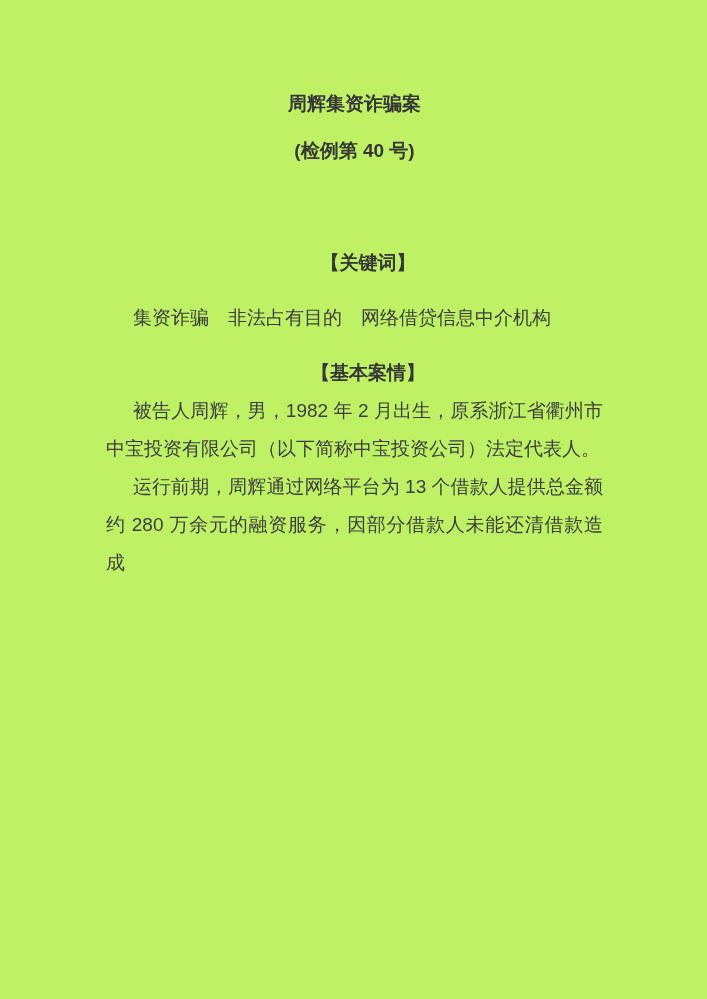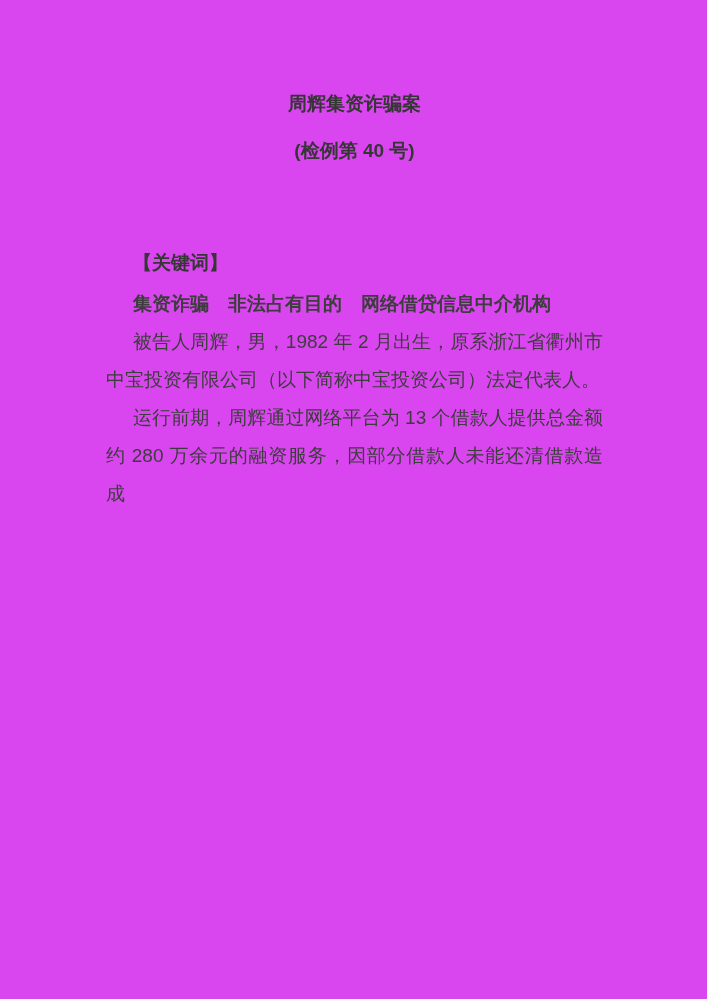--- a/index.html
+++ b/index.html
@@ -5,21 +5,21 @@
   html, body {
     margin: 0;
     padding: 0;
     background: #ffffff;
   }
   .page {
     position: relative;
     width: 707px;
     height: 999px;
     box-sizing: border-box;
-    background: #d946ef;
+    background: #bef264;
     padding: 85px 104px 0 106px;
     overflow: hidden;
     font-family: "Liberation Sans", sans-serif;
     color: #3d3d3d;
   }
   .page * {
     margin: 0;
     padding: 0;
     font-size: 19px;
     line-height: 38px;
@@ -33,46 +33,47 @@
     margin-top: 9px;
     text-align: center;
     font-weight: bold;
     color: #363636;
   }
   .section-heading {
     margin-top: 17px;
     text-indent: 27px;
     font-weight: bold;
     color: #363636;
+    text-align: center;
   }
   .section-heading.first-heading {
     margin-top: 74px;
   }
   .keywords-line {
-    margin-top: 3px;
+    margin-top: 17px;
     text-indent: 27px;
     color: #3d3d3d;
-    font-weight: bold;
   }
   .body-paragraph {
     text-indent: 27px;
     text-align: justify;
     color: #3d3d3d;
   }
 </style>
 </head>
 <body>
 
 <div class="page">
   <h1 class="doc-title">周辉集资诈骗案</h1>
 
   <h2 class="case-number">(检例第 40 号)</h2>
 
   <h3 class="section-heading first-heading">【关键词】</h3>
 
   <p class="keywords-line">集资诈骗　非法占有目的　网络借贷信息中介机构</p>
 
+  <h3 class="section-heading">【基本案情】</h3>
 
   <p class="body-paragraph">被告人周辉，男，1982 年 2 月出生，原系浙江省衢州市中宝投资有限公司（以下简称中宝投资公司）法定代表人。</p>
 
 
   <p class="body-paragraph">运行前期，周辉通过网络平台为 13 个借款人提供总金额约 280 万余元的融资服务，因部分借款人未能还清借款造成</p>
 </div>
 
 </body></html>

